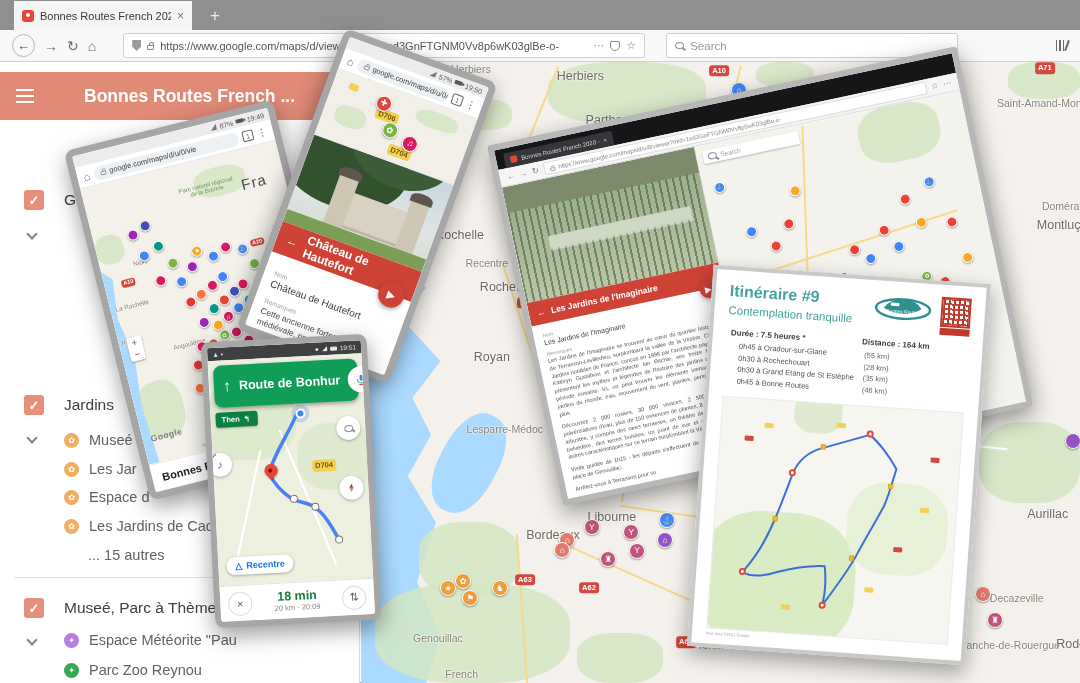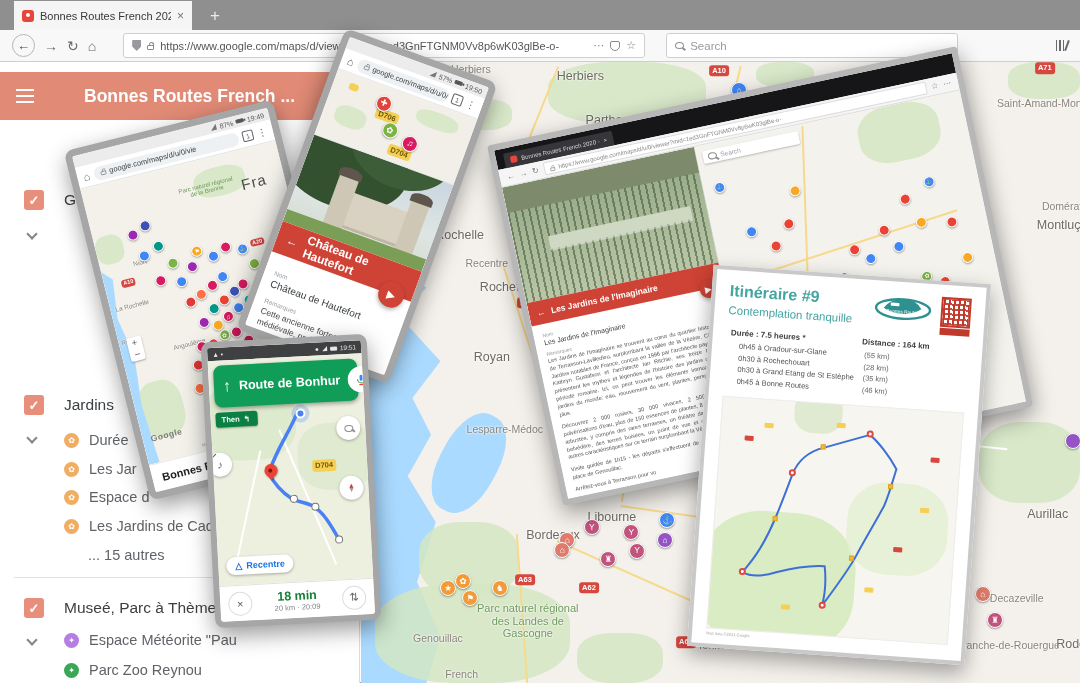--- a/index.html
+++ b/index.html
@@ -219,21 +219,21 @@
       <span class="slabel">Grottes</span>
     </div>
     <div class="chv" style="top:168px"></div>
     <div class="srow" style="top:333px">
       <span class="cbx">✓</span>
       <span class="slabel">Jardins</span>
     </div>
     <div class="chv" style="top:372px"></div>
     <div class="sitem" style="top:370px">
       <span class="iico" style="background: rgb(239, 174, 99);">✿</span>
-      <span>Durée</span>
+      <span>Museé</span>
     </div>
     <div class="sitem" style="top:399px">
       <span class="iico" style="background: rgb(239, 174, 99);">✿</span>
       <span>Les Jar</span>
     </div>
     <div class="sitem" style="top:427px">
       <span class="iico" style="background: rgb(239, 174, 99);">✿</span>
       <span>Espace d</span>
     </div>
     <div class="sitem" style="top:456px">
@@ -291,21 +291,20 @@
         <div class="maplbl " style="left: 97.5%; top: 23.2%;">Domérat</div>
         <div class="maplbl big" style="left: 98%; top: 26.2%;">Montluçon</div>
         <div class="maplbl big" style="left: 12.5%; top: 27.9%;">La Rochelle</div>
         <div class="maplbl " style="left: 17.5%; top: 32.4%;">Recentre</div>
         <div class="maplbl big" style="left: 20.3%; top: 36.2%;">Rochefort</div>
         <div class="maplbl big" style="left: 31.2%; top: 43.2%;">Saintes</div>
         <div class="maplbl big" style="left: 18.2%; top: 47.5%;">Royan</div>
         <div class="maplbl " style="left: 20%; top: 59.1%;">Lesparre-Médoc</div>
         <div class="maplbl big" style="left: 34.9%; top: 73.3%;">Libourne</div>
         <div class="maplbl big" style="left: 26.7%; top: 76.2%;">Bordeaux</div>
-        <div class="maplbl park" style="left: 23.2%; top: 90%;">Parc naturel régional des Landes de Gascogne</div>
         <div class="maplbl " style="left: 10.7%; top: 92.8%;">Genouillac</div>
         <div class="maplbl " style="left: 14%; top: 98.5%;">French</div>
         <div class="maplbl " style="left: 49.7%; top: 93.9%;">Tonneins</div>
         <div class="maplbl big" style="left: 95.5%; top: 72.8%;">Aurillac</div>
         <div class="maplbl " style="left: 91.2%; top: 86.3%;">Decazeville</div>
         <div class="maplbl " style="left: 88.9%; top: 93.9%;">Villefranche-de-Rouergue</div>
         <div class="maplbl big" style="left: 99.2%; top: 93.7%;">Rodez</div>
       </div>
     <div class="shost">
         <div class="shield " style="left: 49.8%; top: 1.4%;">A10</div>

